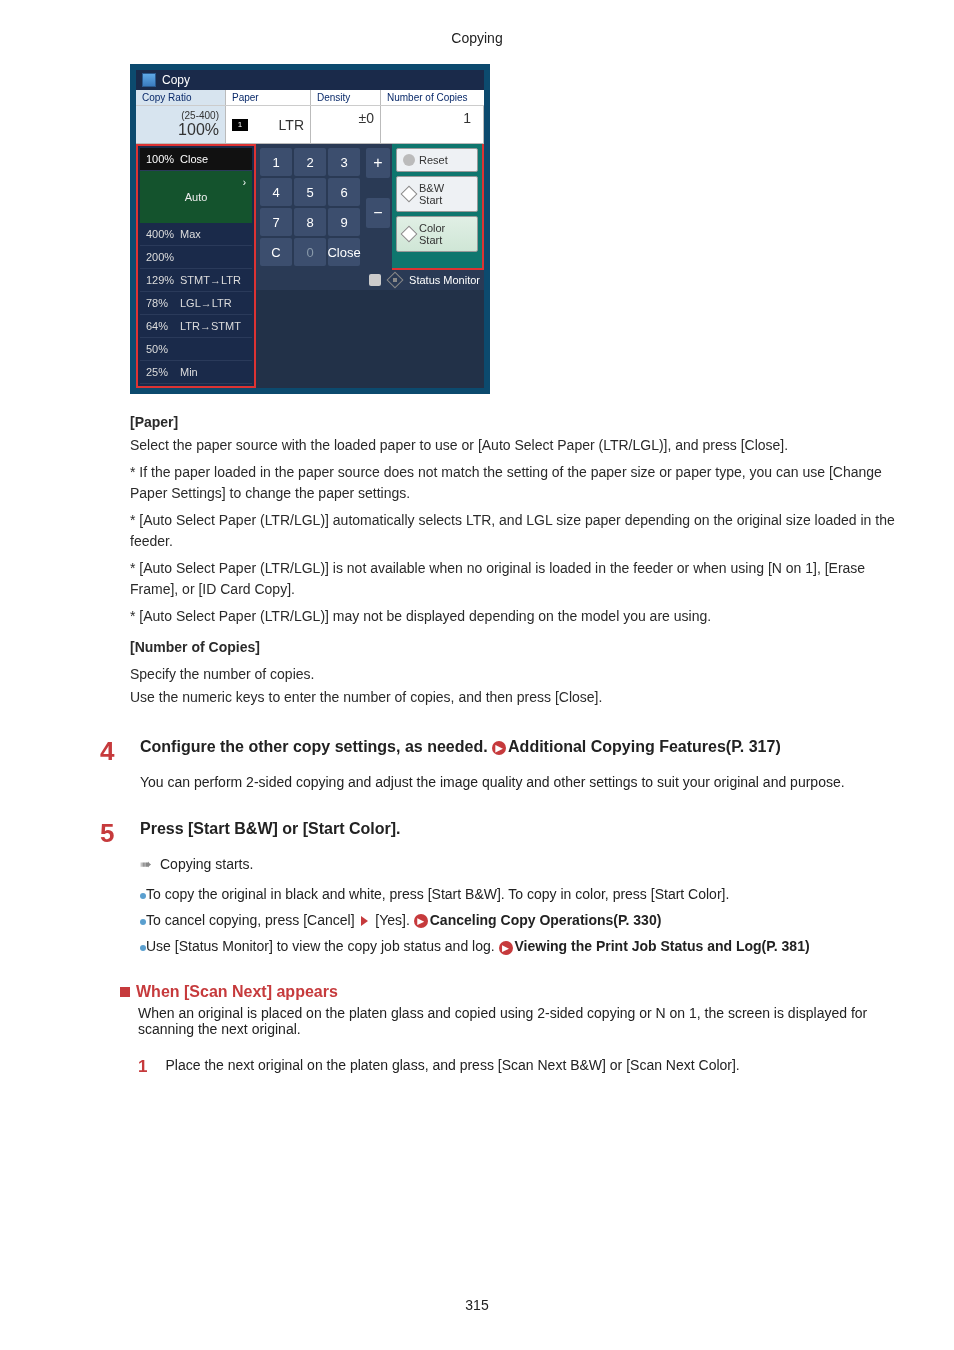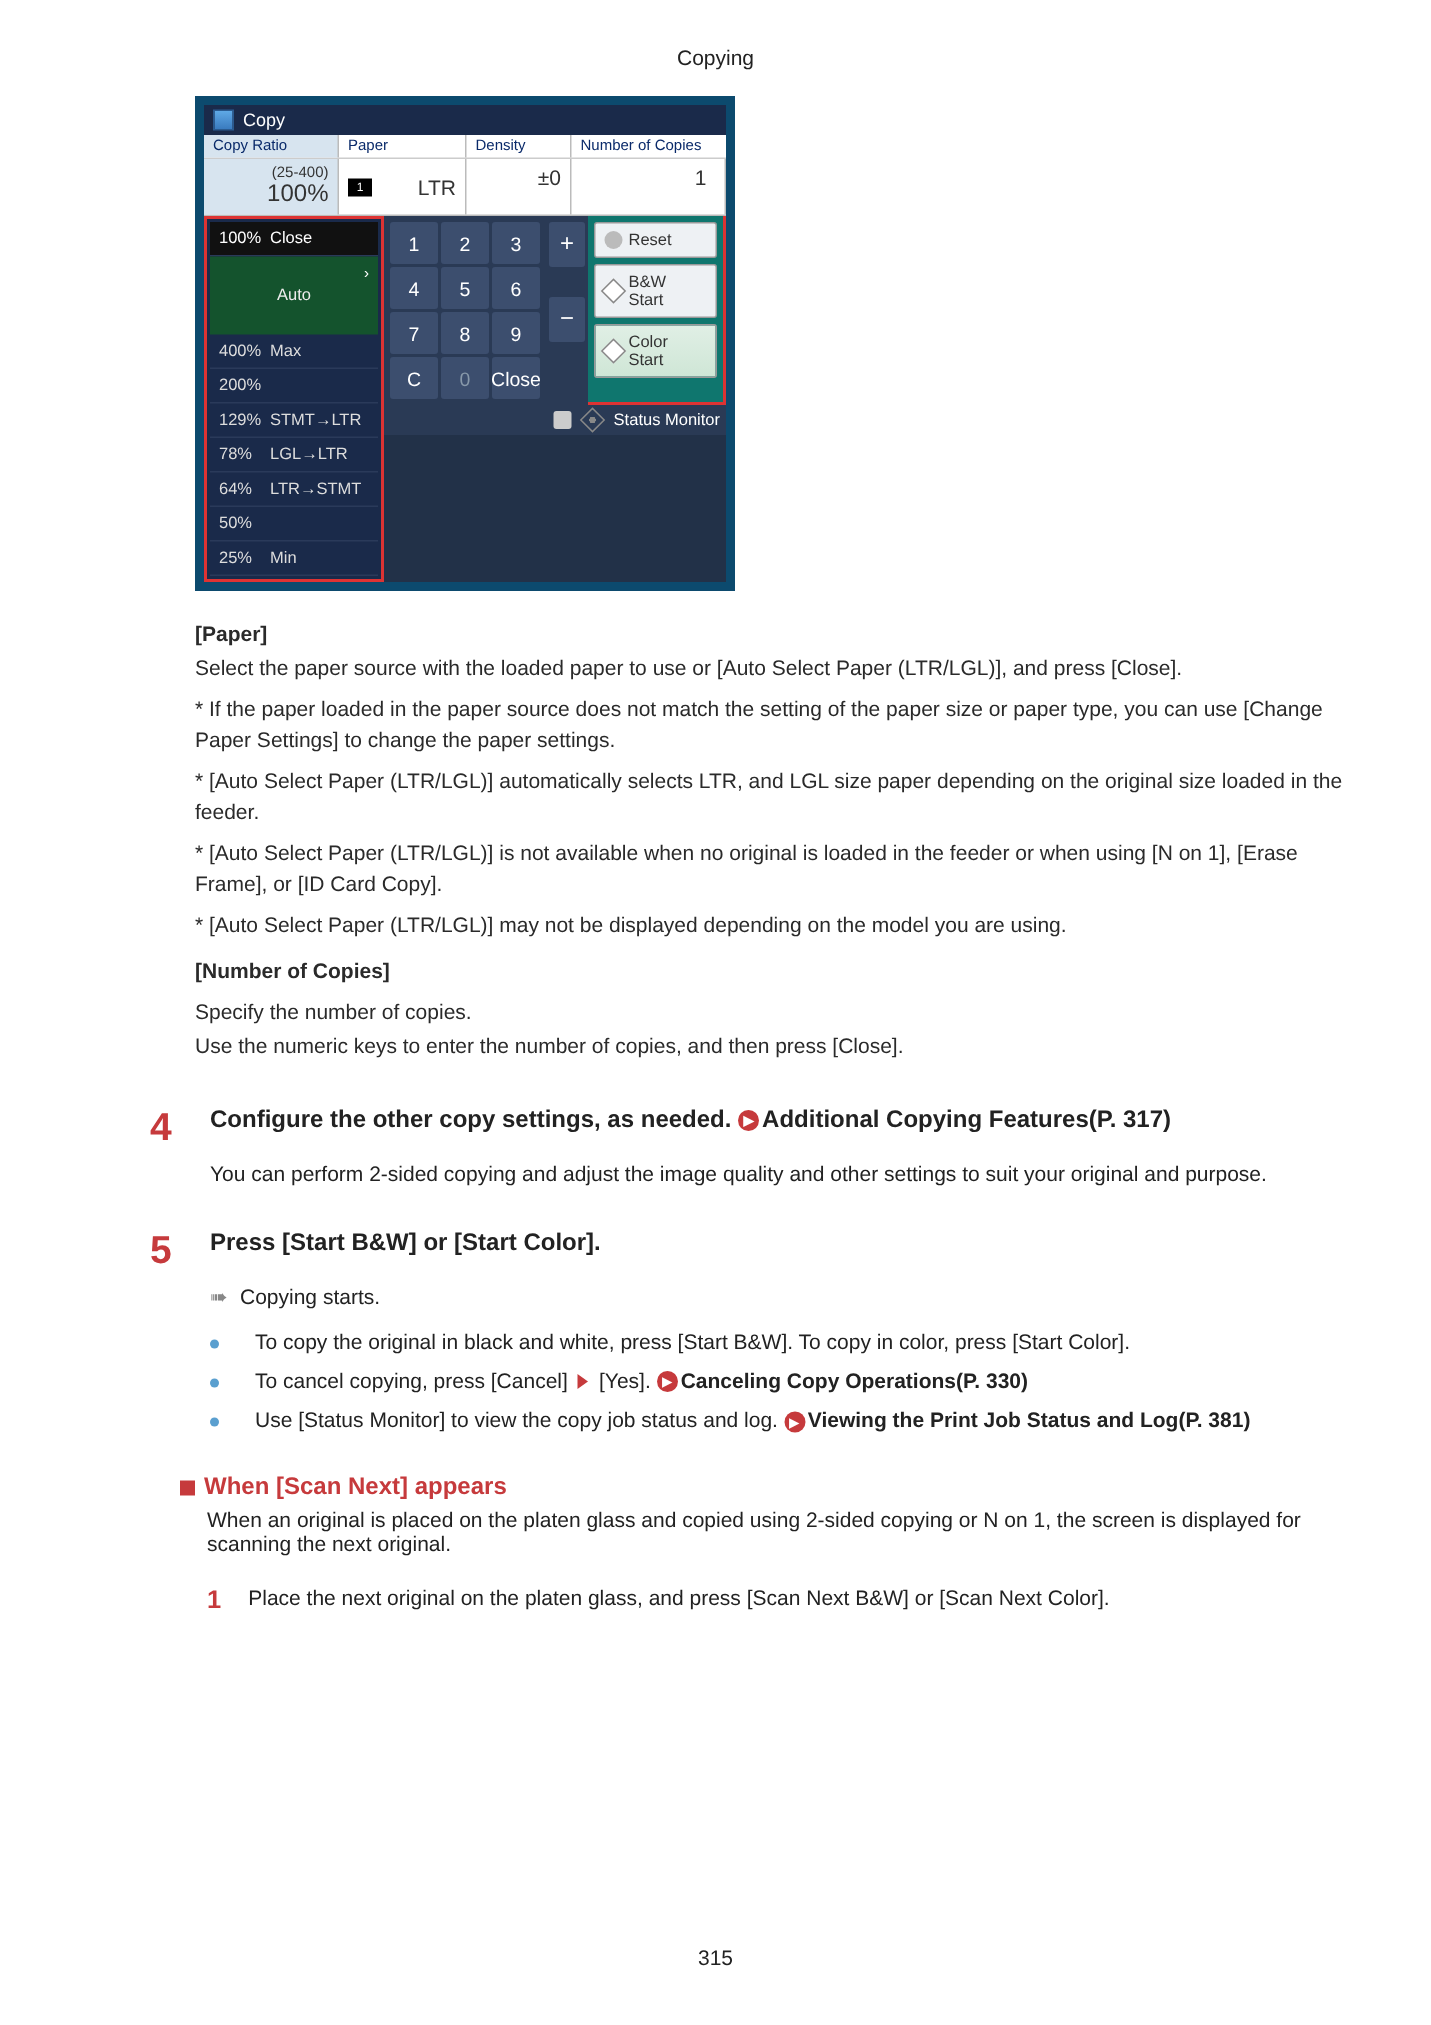--- a/index.html
+++ b/index.html
@@ -254,21 +254,21 @@
     width:20px;
     color:#888;
     font-size:14px;
   }
   .bullets {
     margin-left:90px;
     margin-top:14px;
   }
   .bullet-row {
     display:flex;
-    gap:24px;
+    gap:0;
     margin:10px 0;
     font-size:14px;
   }
   .bullet-dot {
     width:6px;height:6px;border-radius:50%;
     background:#5a9fcf;
     flex-shrink:0;
     margin-top:7px;
   }
   .tri-sep {

